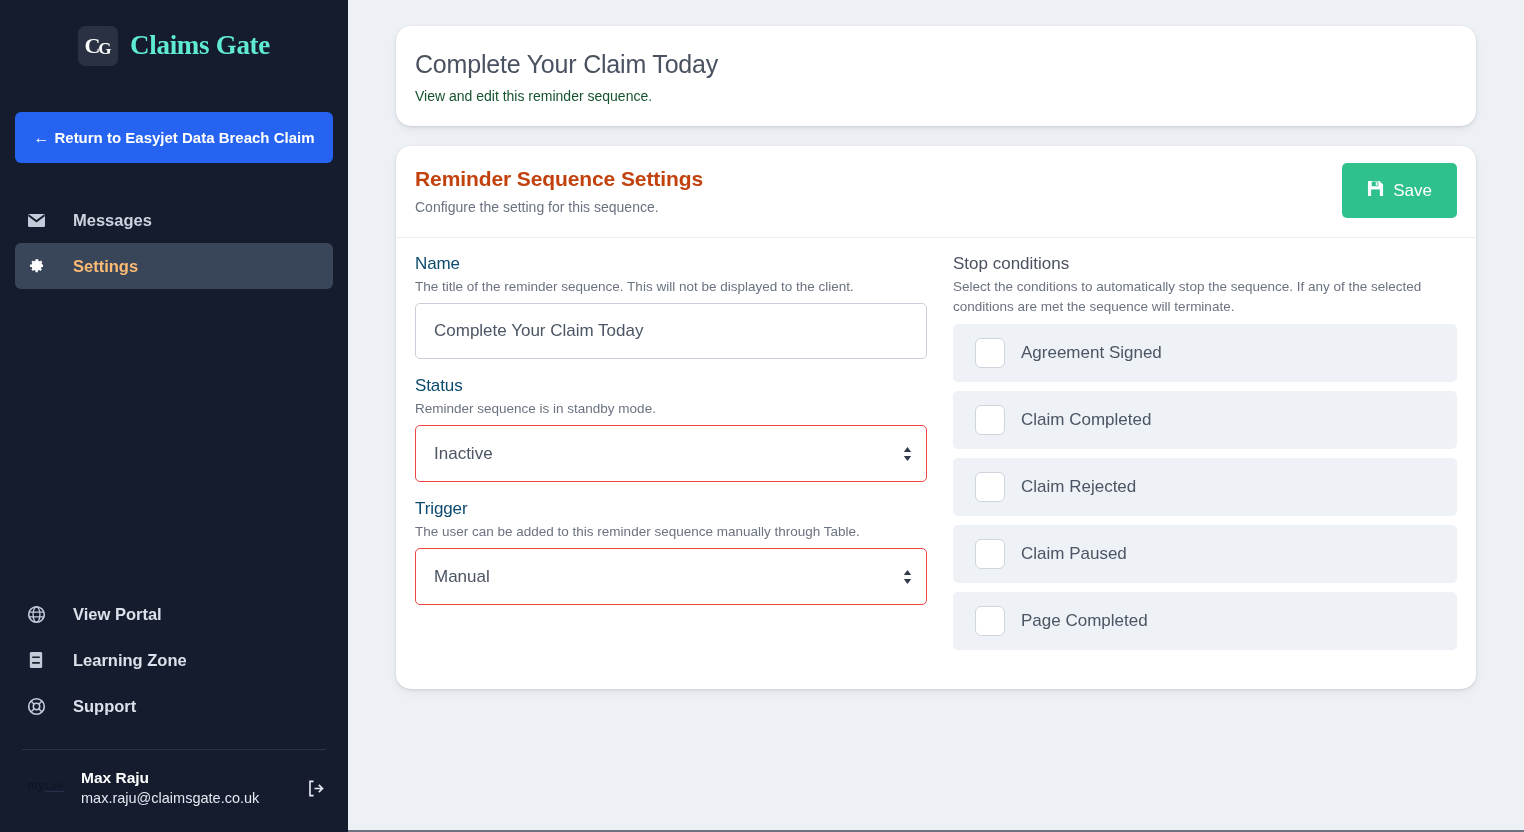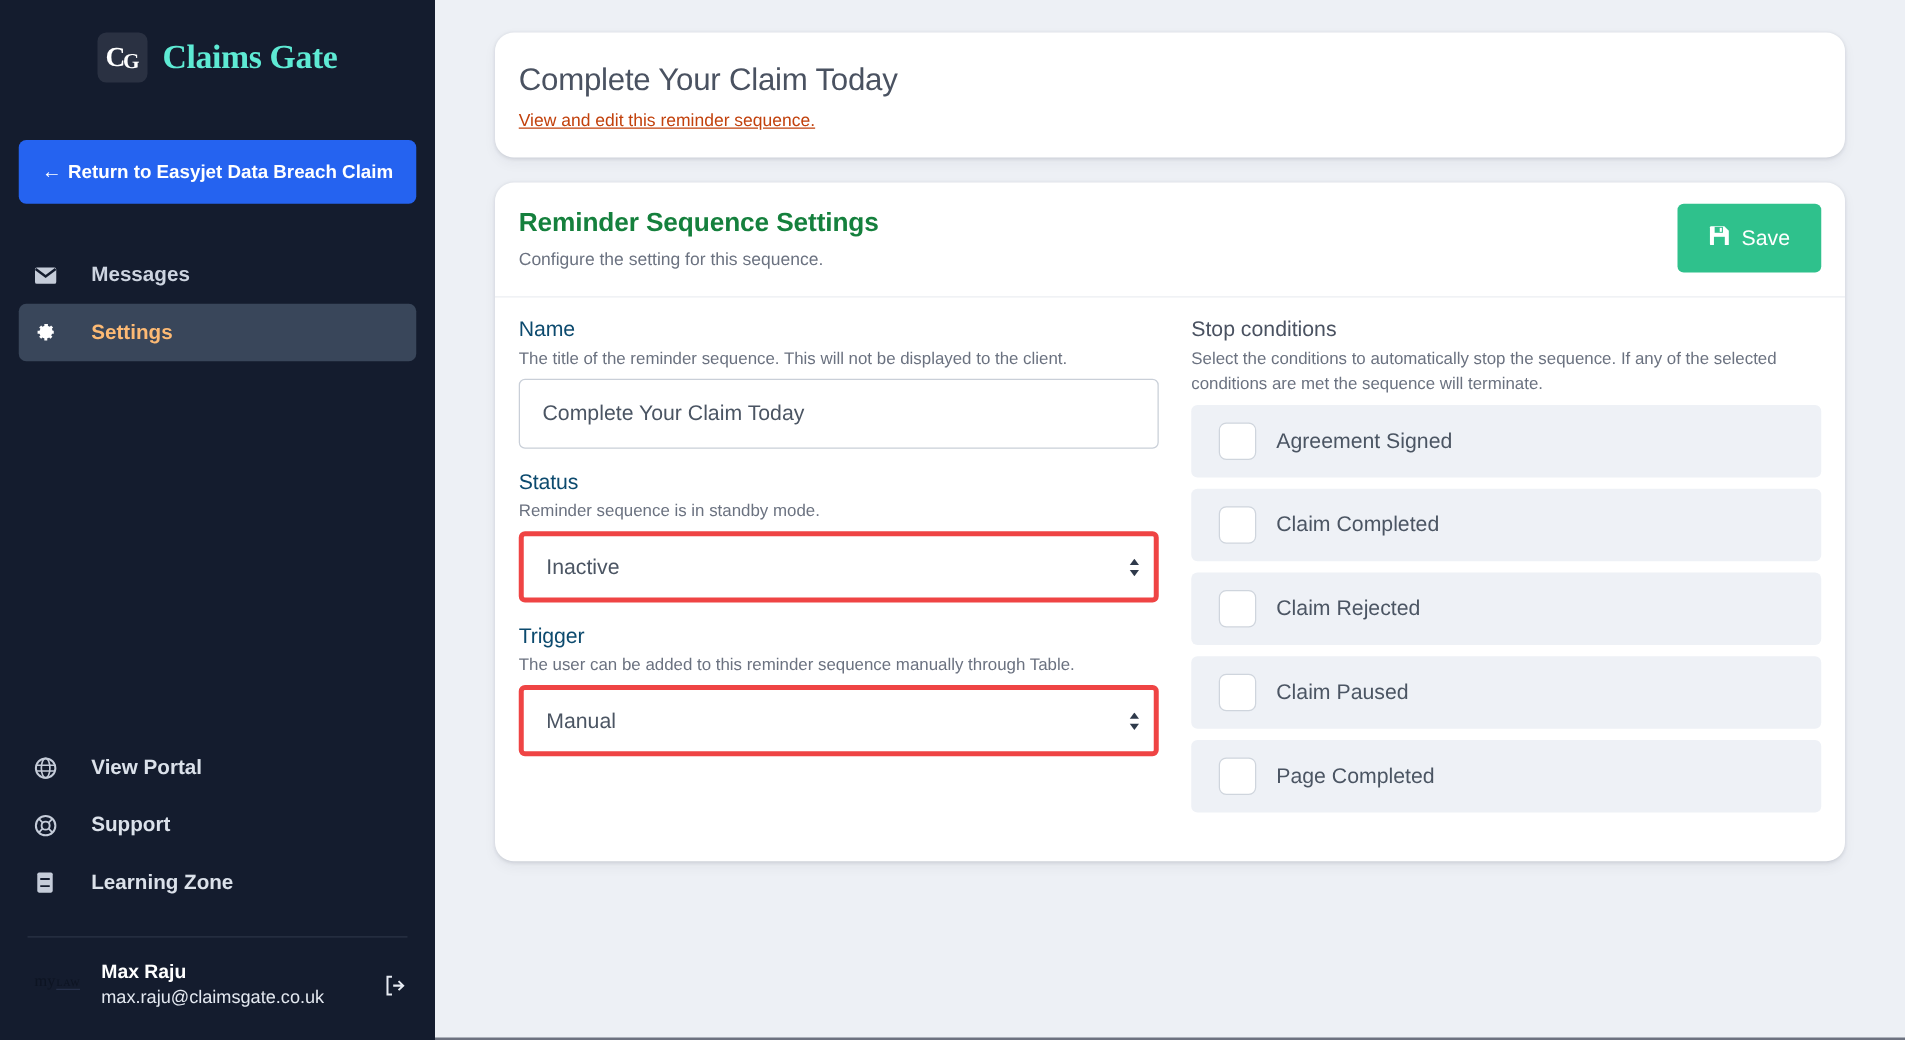--- a/index.html
+++ b/index.html
@@ -92,29 +92,29 @@
     border-bottom: 2px solid #6d7280;
     padding: 26px 48px 0 48px;
     overflow: hidden;
   }
   .card {
     background: #fff; border-radius: 15px;
     box-shadow: 0 1px 3px rgba(30,40,60,.13), 0 4px 10px rgba(30,40,60,.05);
   }
   .card-head { padding: 24px 19px 22px 19px; }
   .card-title { font-size: 25px; color: #4a5261; font-weight: normal; letter-spacing: -.2px; }
-  .card-sub { font-size: 14px; color: #c2410c; margin-top: 9px; text-decoration: underline; }
+  .card-sub { font-size: 14px; color: #14532d; margin-top: 9px; }
 
   .settings-card { margin-top: 20px; }
   .settings-head {
     display: flex; align-items: flex-start; justify-content: space-between;
     padding: 21px 19px 19px 19px;
     border-bottom: 1px solid #eceef2;
   }
-  .settings-title { font-size: 21px; color: #15803d; letter-spacing: -.1px; }
+  .settings-title { font-size: 21px; color: #c2410c; letter-spacing: -.1px; }
   .settings-sub { font-size: 14px; color: #6b7280; margin-top: 8px; }
 
   .btn {
     display: inline-flex; align-items: center; justify-content: center;
     gap: 9px; border: none; border-radius: 5px; cursor: pointer;
     color: #fff; font-size: 15.5px; font-family: "Liberation Sans", sans-serif; margin-left: 48px;
   }
   .save-btn { background: #2fc18c; padding: 0 25px; height: 55px; font-size: 17px; margin-top: -4px; }
 
   .form-body { display: flex; padding: 16px 19px 30px 19px; gap: 26px; }
@@ -127,21 +127,21 @@
   .text-input {
     width: 100%; height: 56px; margin-top: 7px;
     border: 1px solid #c9cfd8; border-radius: 5px;
     background: #fff; padding: 0 18px;
     font-size: 17px; color: #4b5563;
     font-family: "Liberation Sans", sans-serif;
   }
   .select-wrap { position: relative; margin-top: 7px; }
   .select-input {
     width: 100%; height: 57px;
-    border: 4px solid #ef4444; border-radius: 5px;
+    border: 1px solid #ef4444; border-radius: 5px;
     background: #fff; padding: 0 36px 0 18px;
     font-size: 17px; color: #4b5563;
     font-family: "Liberation Sans", sans-serif;
     appearance: none; -webkit-appearance: none;
     display: flex; align-items: center; cursor: pointer;
   }
   .select-arrows {
     position: absolute; right: 15px; top: 50%; transform: translateY(-50%);
     display: flex; flex-direction: column; gap: 2px; pointer-events: none;
     color: #2f3a4b;
@@ -218,36 +218,36 @@
           <svg width="19" height="19" viewBox="0 0 20 20">
               <circle cx="10" cy="10" r="8.2" fill="none" stroke="currentColor" stroke-width="1.7"></circle>
               <ellipse cx="10" cy="10" rx="3.6" ry="8.2" fill="none" stroke="currentColor" stroke-width="1.4"></ellipse>
               <path d="M2 7.5h16M2 12.5h16" stroke="currentColor" stroke-width="1.3" fill="none"></path>
             </svg>
         </span>
         <span>View Portal</span>
       </div>
       <div class="nav-item">
         <span class="nav-ico">
+          <svg width="16" height="19" viewBox="0 0 16 20">
+              <rect x="1.5" y="1" width="13" height="17" rx="1.5" fill="currentColor"></rect>
+              <path d="M4 6.5h8M4 12.5h8" stroke="#141c2e" stroke-width="1.6"></path>
+            </svg>
+        </span>
+        <span>Learning Zone</span>
+      </div>
+      <div class="nav-item">
+        <span class="nav-ico">
           <svg width="19" height="19" viewBox="0 0 20 20">
               <circle cx="10" cy="10" r="8.2" fill="none" stroke="currentColor" stroke-width="1.7"></circle>
               <circle cx="10" cy="10" r="3.4" fill="none" stroke="currentColor" stroke-width="1.6"></circle>
               <path d="M4.2 4.2l3.4 3.4M15.8 4.2l-3.4 3.4M4.2 15.8l3.4-3.4M15.8 15.8l-3.4-3.4" stroke="currentColor" stroke-width="1.5"></path>
             </svg>
         </span>
         <span>Support</span>
-      </div>
-      <div class="nav-item">
-        <span class="nav-ico">
-          <svg width="16" height="19" viewBox="0 0 16 20">
-              <rect x="1.5" y="1" width="13" height="17" rx="1.5" fill="currentColor"></rect>
-              <path d="M4 6.5h8M4 12.5h8" stroke="#141c2e" stroke-width="1.6"></path>
-            </svg>
-        </span>
-        <span>Learning Zone</span>
       </div>
     </div>
 
     <div class="divider"></div>
 
     <div class="user">
       <div class="user-logo">
         <span>my</span>
           <span class="lw">LAW</span>
       </div>

